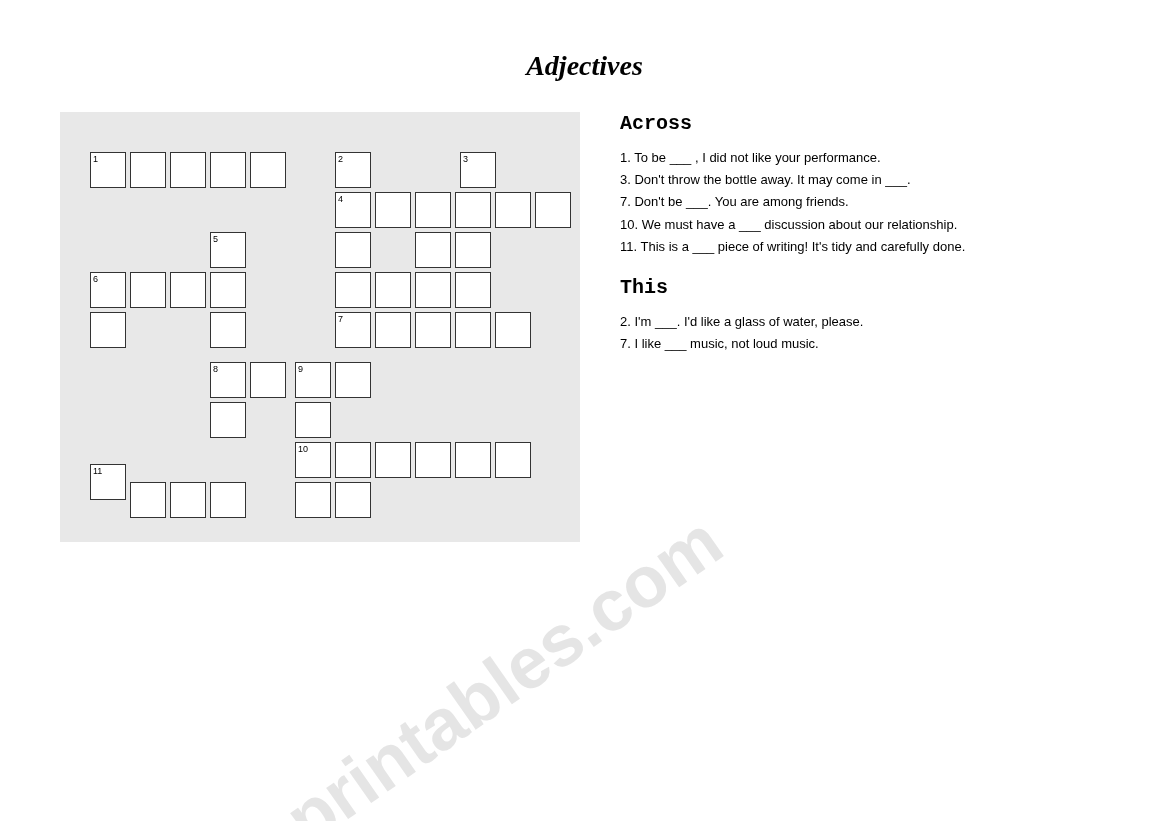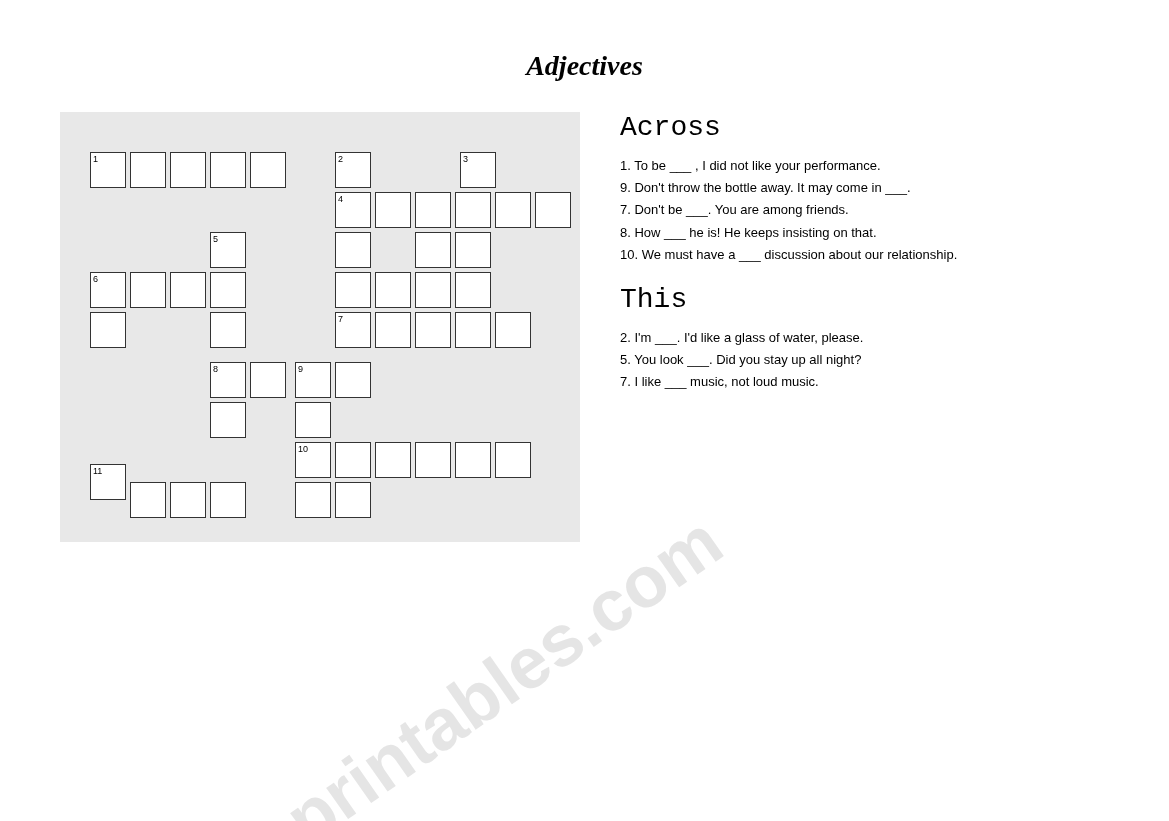--- a/index.html
+++ b/index.html
@@ -63,22 +63,22 @@
     }
 
     
     .clues-container {
       flex: 1;
       font-family: Arial, sans-serif;
       font-size: 13px;
     }
 
     .clues-section-title {
-      font-size: 28px;
-      font-weight: normal;
+      font-size: 20px;
+      font-weight: bold;
       font-family: 'Courier New', Courier, monospace;
       margin-bottom: 8px;
     }
 
     .clues-list {
       margin-bottom: 20px;
       margin-top: 14px;
     }
 
     .clue-item {
@@ -197,30 +197,29 @@
       <div class="cell" style="left:255px; top:350px;"></div>
 
     </div>
   </div>
 
   <div class="clues-container">
 
     <div class="clues-section-title">Across</div>
     <div class="clues-list">
       <div class="clue-item">1. To be ___ , I did not like your performance.</div>
-      <div class="clue-item">9. Don't throw the bottle away. It may come in ___.</div>
+      <div class="clue-item">3. Don't throw the bottle away. It may come in ___.</div>
       <div class="clue-item">7. Don't be ___. You are among friends.</div>
-      <div class="clue-item">8. How ___ he is! He keeps insisting on that.</div>
       <div class="clue-item">10. We must have a ___ discussion about our relationship.</div>
+      <div class="clue-item">11. This is a ___ piece of writing! It's tidy and carefully done.</div>
     </div>
 
     <div class="clues-section-title">This</div>
     <div class="clues-list">
       <div class="clue-item">2. I'm ___. I'd like a glass of water, please.</div>
-      <div class="clue-item">5. You look ___. Did you stay up all night?</div>
       <div class="clue-item">7. I like ___ music, not loud music.</div>
     </div>
 
   </div>
 
 </div>
 
 <div class="watermark">ESLprintables.com</div>
 
 </body></html>

